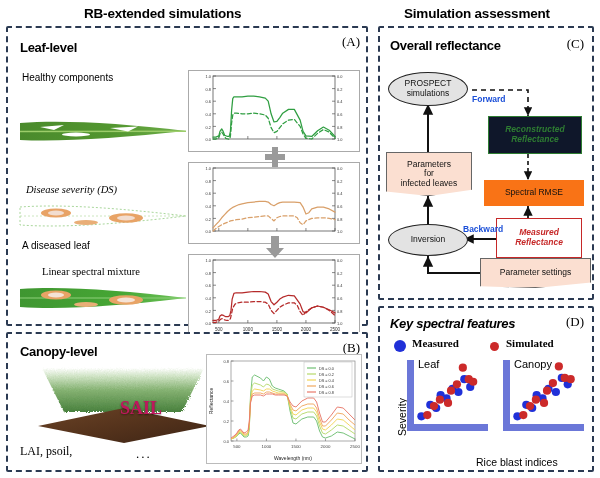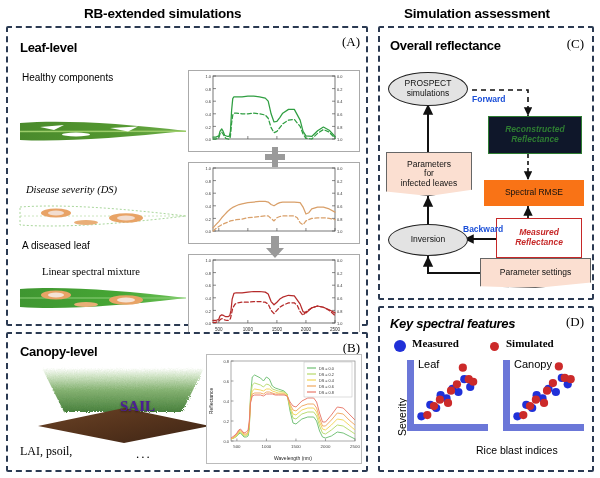--- a/index.html
+++ b/index.html
@@ -382,21 +382,21 @@
           </filter>
         </defs>
 
         <polygon points="6,6 176,6 176,46 6,46" fill="url(#gCan)" opacity="0.0"></polygon>
         <path d="M10,4 L172,4 L150,48 L32,48 Z" fill="url(#gCan)" filter="url(#rough)" opacity="0.95"></path>
 
         <polygon points="92,44 178,62 92,79 6,62" fill="url(#gSoil)"></polygon>
       </svg>
       <div style="position:absolute; left:88px; top:34px;
                   font-family:'Liberation Serif', serif; font-weight:bold;
-                  font-size:15px; color:#4c1d95; text-shadow:0 1px 2px rgba(0,0,0,.45);">SAIL</div>
+                  font-size:18px; color:#be185d; text-shadow:0 1px 2px rgba(0,0,0,.45);">SAIL</div>
     </div>
 
     <div class="lbl-serif" style="left:12px; top:110px; font-size:12px;">LAI, psoil,</div>
     <div class="lbl-serif" style="left:128px; top:112px; font-size:13px; letter-spacing:2px;">...</div>
 
     <div id="canopy-chart" style="left:198px; top:20px; width:156px; height:110px;"><svg width="154" height="108">
           <rect x="24" y="6" width="124" height="80" fill="#fff" stroke="#888" stroke-width="0.7"></rect>
           <line x1="24" y1="86" x2="26.5" y2="86" stroke="#666" stroke-width="0.6"></line>
           <text x="22" y="88" text-anchor="end" font-size="4" fill="#444" font-family="&quot;Liberation Sans&quot;,sans-serif">0.0</text>
           <line x1="24" y1="66" x2="26.5" y2="66" stroke="#666" stroke-width="0.6"></line>
@@ -555,16 +555,16 @@
           <circle cx="39.9" cy="43.68" r="4.1" fill="#cc2a2a"></circle>
           <circle cx="48.04" cy="46.879999999999995" r="4.1" fill="#cc2a2a"></circle>
           <circle cx="51" cy="34.72" r="4.1" fill="#cc2a2a"></circle>
           <circle cx="56.919999999999995" cy="27.04" r="4.1" fill="#cc2a2a"></circle>
           <circle cx="62.84" cy="10.399999999999999" r="4.1" fill="#cc2a2a"></circle>
           <circle cx="68.75999999999999" cy="21.92" r="4.1" fill="#cc2a2a"></circle>
           <circle cx="74.68" cy="23.200000000000003" r="4.1" fill="#cc2a2a"></circle>
         </svg></div>
     <div class="scatter-label" style="left:134px; top:50px;">Canopy</div>
 
-    <div class="axis-cap" style="left:56px; top:136px;padding-left:40px;">Rice blast indices</div>
+    <div class="axis-cap" style="left:56px; top:148px;padding-left:40px;">Rice blast indices</div>
   </div>
 
 </div>
 
 </body></html>

